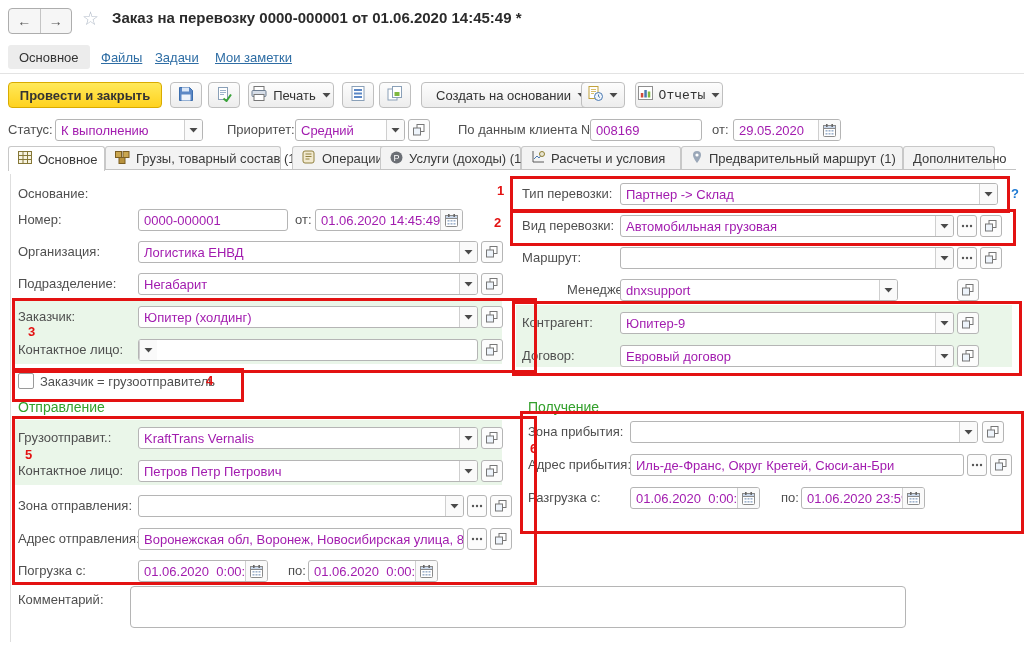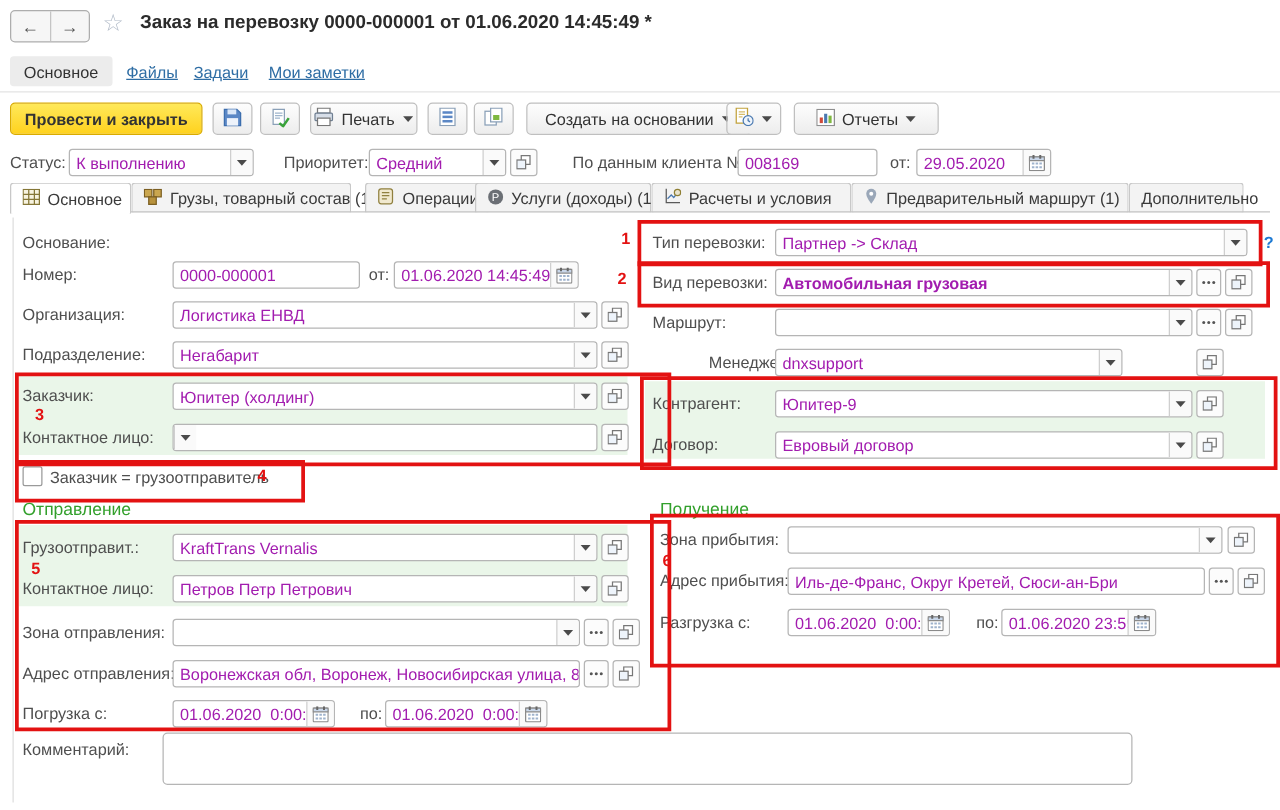--- a/index.html
+++ b/index.html
@@ -124,21 +124,21 @@
           <path d="M3 3.5h5M3 5.5h5M3 7.5h3" stroke="#d6bd6b"></path>
           <circle cx="10.5" cy="10.5" r="4" fill="#eef4fb" stroke="#4a79b0"></circle>
           <path d="M10.5 8.5 v2 l1.5 1" stroke="#4a79b0" fill="none"></path>
         </svg></span>
     <span class="arr">
         <svg width="9" height="6" viewBox="0 0 9 6">
           <path d="M0.5 1 L8.5 1 L4.5 5.5 Z" fill="#4a4a4a"></path>
         </svg>
       </span>
   </div>
-  <div class="tbtn" style="left:635px;width:116px;">
+  <div class="tbtn" style="left:635px;width:88px;font-family:Liberation Mono, monospace;">
     <span><svg width="15" height="14" viewBox="0 0 15 14">
           <rect x="0.5" y="0.5" width="14" height="13" fill="#fff" stroke="#8f8f8f"></rect>
           <rect x="2.8" y="7" width="2.5" height="4.5" fill="#d04a3a"></rect>
           <rect x="6.3" y="4" width="2.5" height="7.5" fill="#4a79b0"></rect>
           <rect x="9.8" y="5.5" width="2.5" height="6" fill="#7fb840"></rect>
         </svg></span>
     <span>Отчеты</span>
     <span class="arr">
         <svg width="9" height="6" viewBox="0 0 9 6">
           <path d="M0.5 1 L8.5 1 L4.5 5.5 Z" fill="#4a4a4a"></path>
@@ -348,21 +348,21 @@
     <span class="v">Партнер -&gt; Склад</span>
     <span class="dd">
         <svg width="9" height="6" viewBox="0 0 9 6">
           <path d="M0.5 1 L8.5 1 L4.5 5.5 Z" fill="#4a4a4a"></path>
         </svg>
       </span>
   </div>
   <span class="help" style="left:1011px;top:186px;">?</span>
 
   <span class="lbl" style="left:522px;top:218px;">Вид перевозки:</span>
-  <div class="fld" style="left:620px;top:215px;width:334px;font-weight:bold;">
+  <div class="fld" style="left:620px;top:215px;width:334px;">
     <span class="v">Автомобильная грузовая</span>
     <span class="dd">
         <svg width="9" height="6" viewBox="0 0 9 6">
           <path d="M0.5 1 L8.5 1 L4.5 5.5 Z" fill="#4a4a4a"></path>
         </svg>
       </span>
   </div>
   <div class="sqb" style="left:957px;top:215px;width:20px;">
       <svg width="12" height="4" viewBox="0 0 12 4">
         <circle cx="2" cy="2" r="1.2" fill="#555"></circle>

